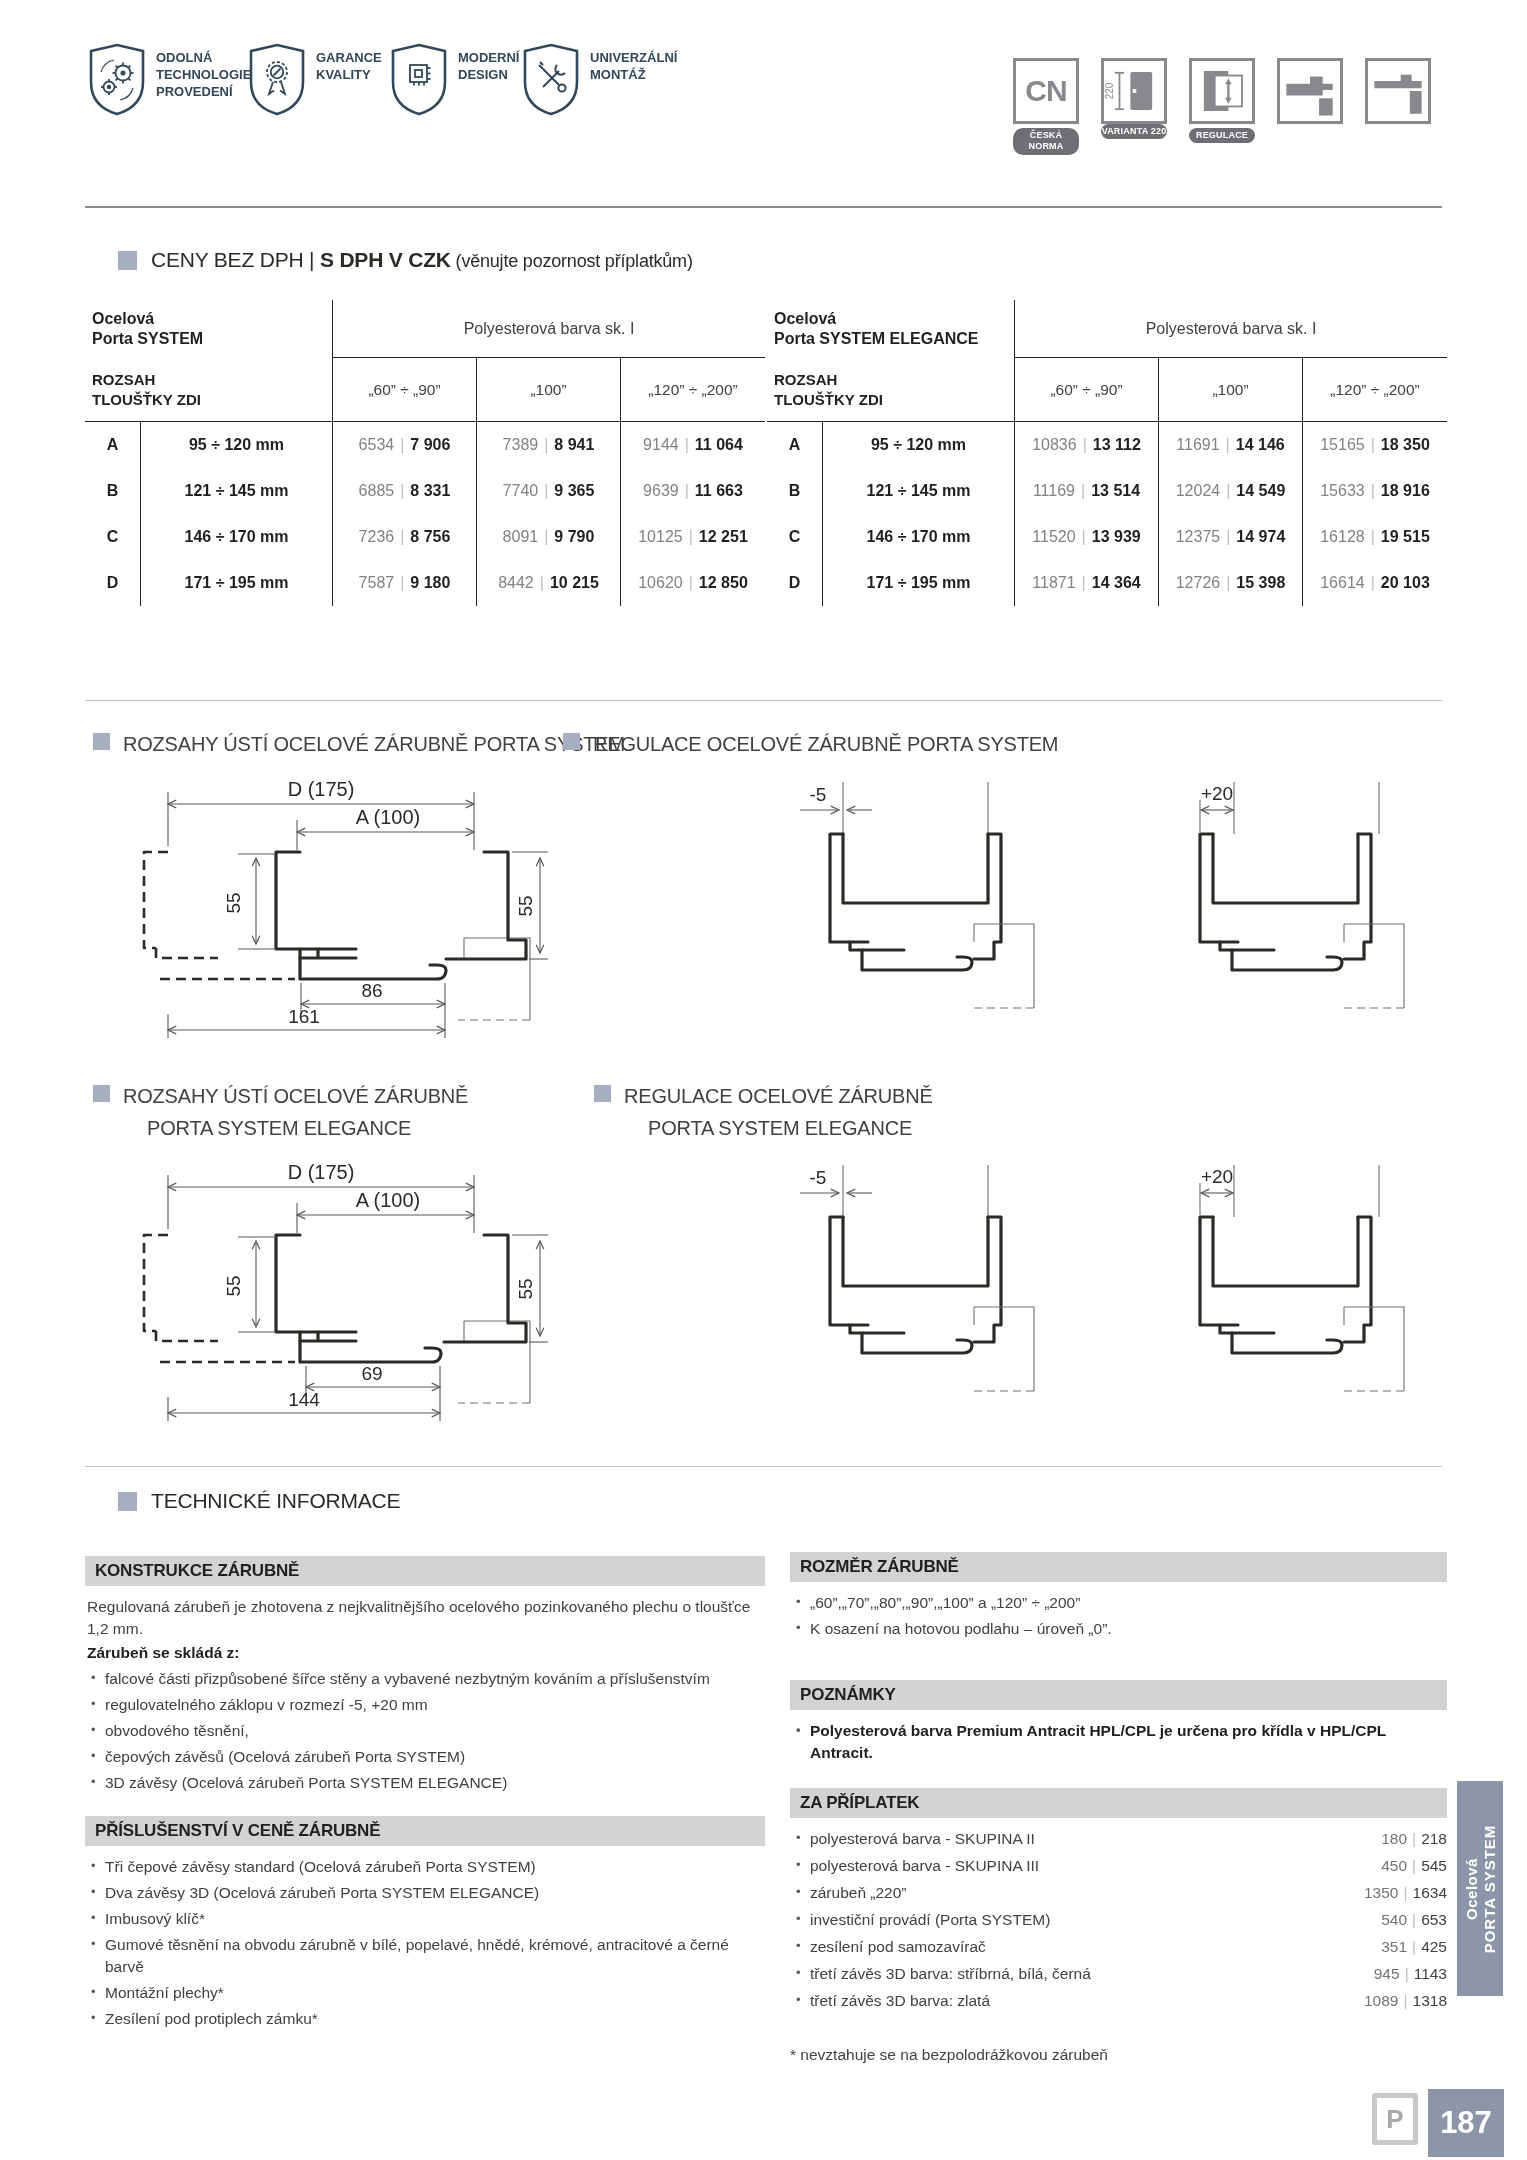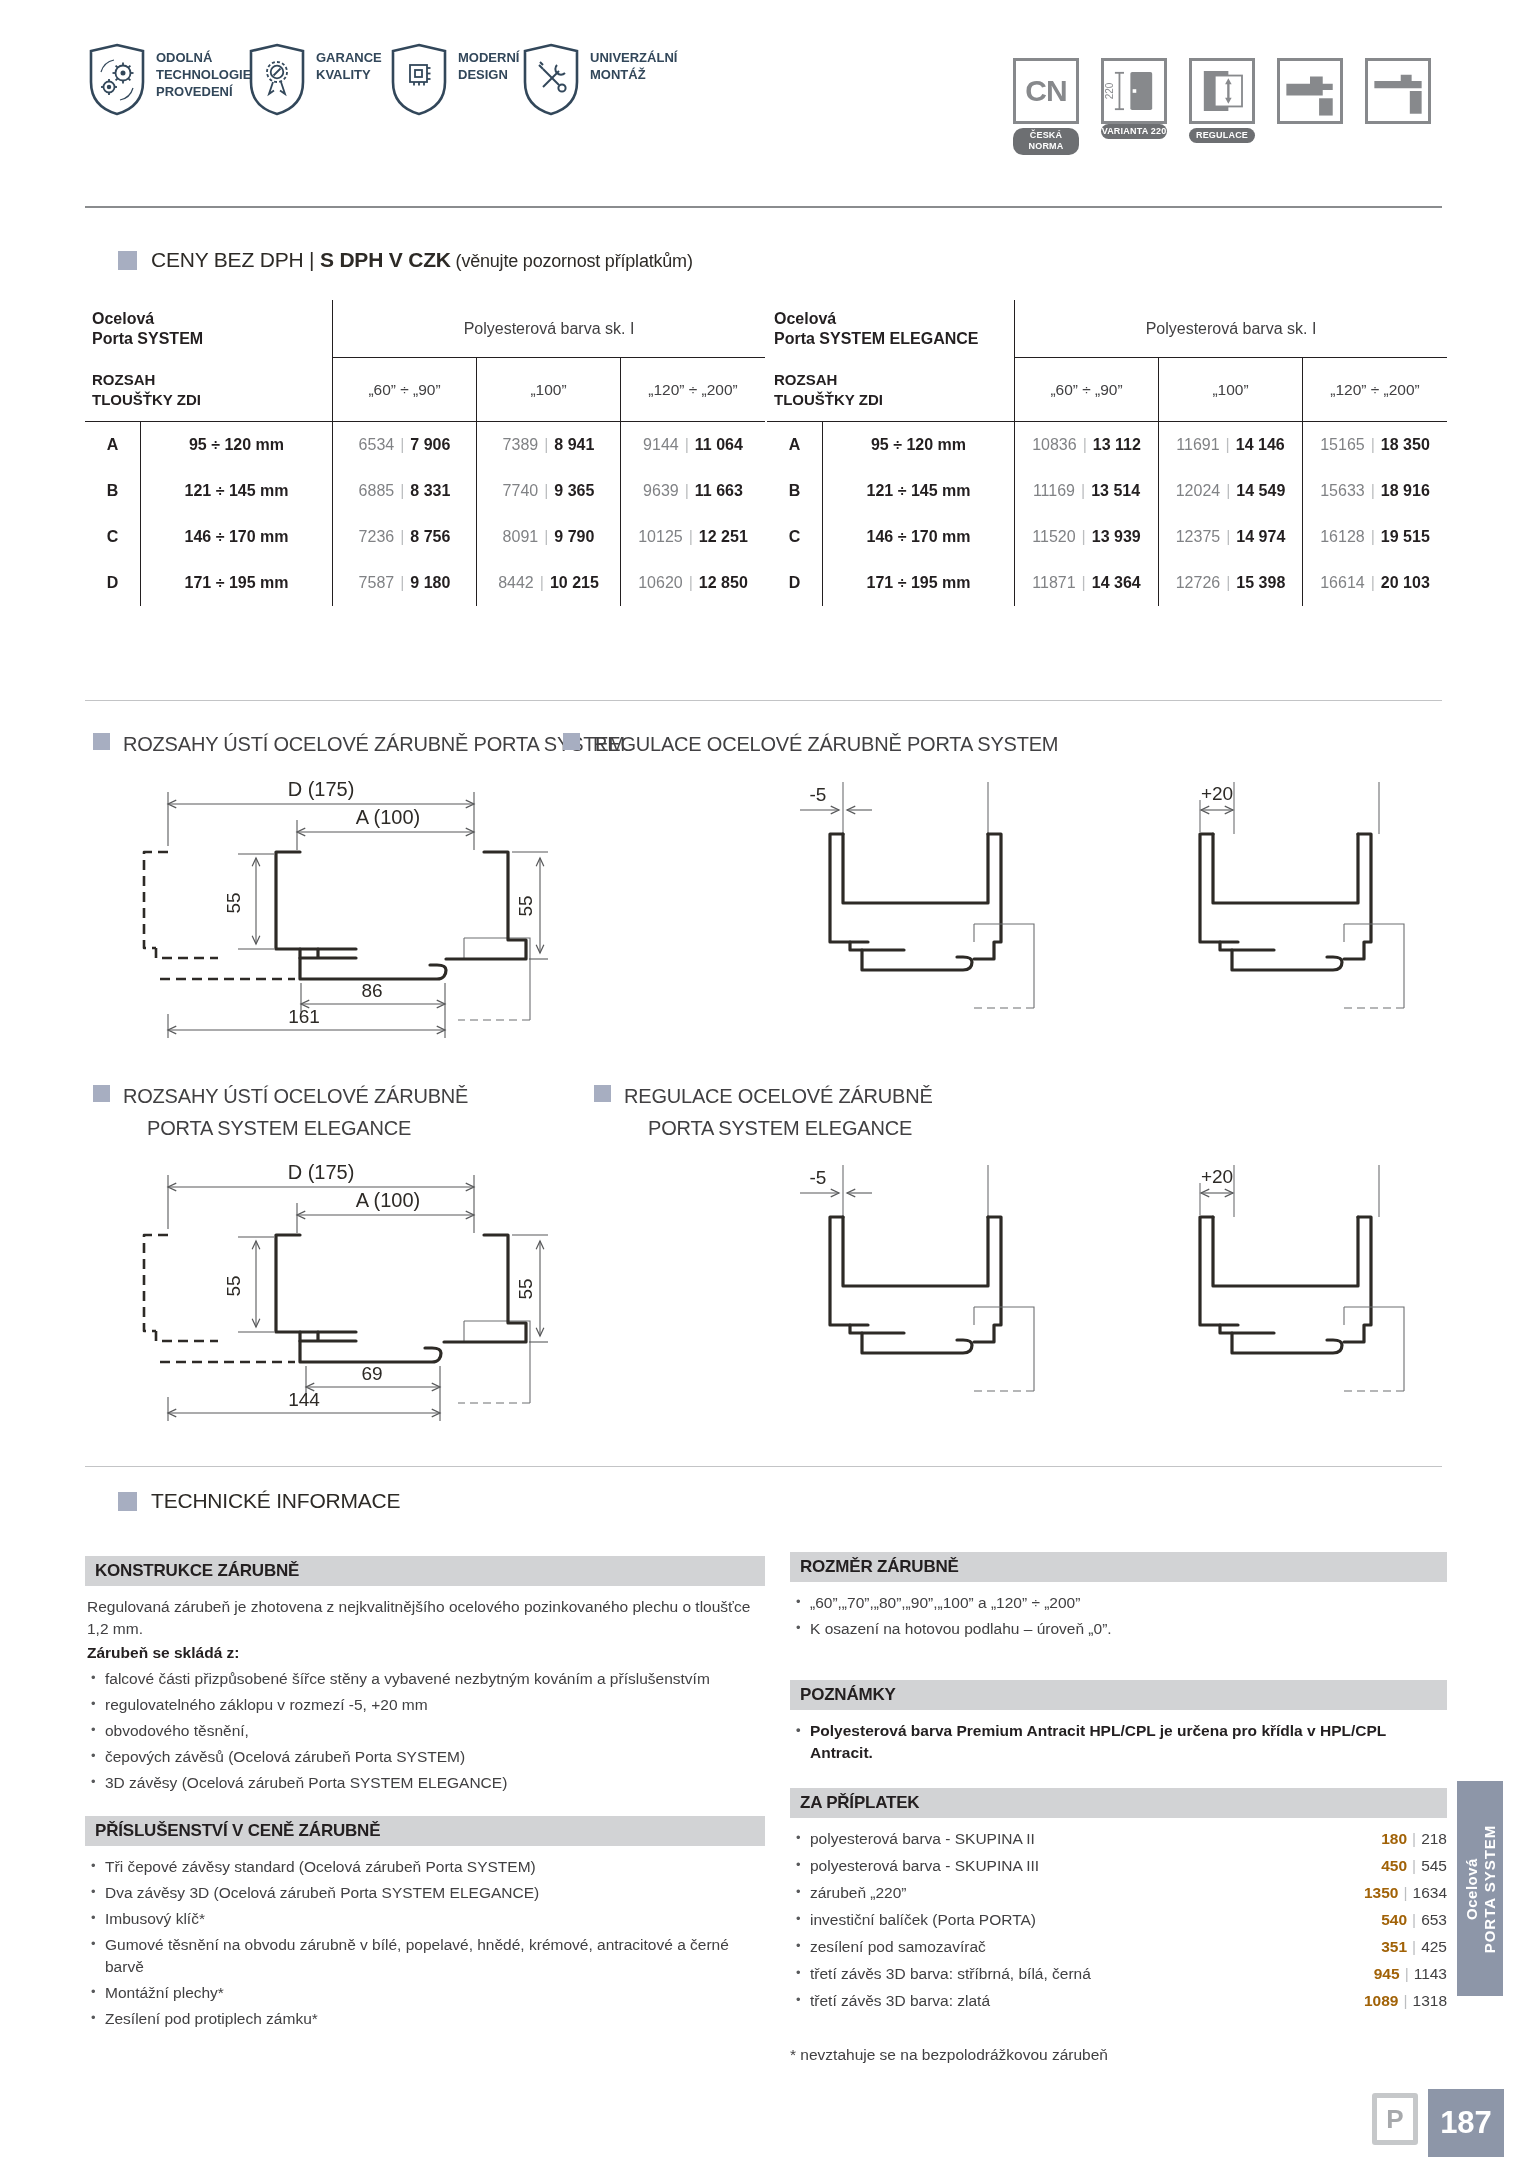--- a/index.html
+++ b/index.html
@@ -64,21 +64,21 @@
   .info-col .subh{font-weight:bold;color:#231f20;margin-top:2px;}
   ul.blt{list-style:none;margin:4px 0 0 2px;padding:0;font-size:15.5px;line-height:1.42;color:#414042;}
   ul.blt li{position:relative;padding-left:18px;margin-top:4px;}
   ul.blt li::before{content:"•";position:absolute;left:4px;color:#58595b;font-size:13px;top:1px;}
   ul.blt li.bld{font-weight:bold;color:#231f20;}
   ul.price-list{list-style:none;margin:10px 0 0 2px;padding:0;font-size:15.5px;line-height:1.42;color:#414042;}
   ul.price-list li{position:relative;padding-left:18px;margin-top:5px;display:flex;}
   ul.price-list li::before{content:"•";position:absolute;left:4px;color:#58595b;font-size:13px;top:1px;}
   .pl-label{flex:1 1 auto;}
   .pl-price{flex:0 0 auto;white-space:nowrap;}
-  .pl-price .net{color:#a16207;font-weight:bold;}
+  .pl-price .net{color:#737373;}
   .pl-price .psep{color:#bcbec0;margin:0 5px;}
   .pl-price .gross{color:#414042;}
   .footnote{margin-top:34px;font-size:15.5px;color:#414042;}
   
   .tab{position:absolute;left:1457px;top:1781px;width:46px;height:215px;background:#8d96a8;}
   .tab-inner{position:absolute;left:50%;top:50%;width:215px;height:46px;transform:translate(-50%,-50%) rotate(-90deg);
              display:flex;flex-direction:column;align-items:center;justify-content:center;gap:1px;}
   .tab-inner span{color:#ffffff;font-weight:bold;white-space:nowrap;}
   .tab-l1{font-size:15px;letter-spacing:.5px;}
   .tab-l2{font-size:15px;letter-spacing:1px;}
@@ -627,21 +627,21 @@
         </li>
       <li>
           <span class="pl-label">polyesterová barva - SKUPINA III</span>
           <span class="pl-price"><span class="net">450</span><span class="psep">|</span><span class="gross">545</span></span>
         </li>
       <li>
           <span class="pl-label">zárubeň „220”</span>
           <span class="pl-price"><span class="net">1350</span><span class="psep">|</span><span class="gross">1634</span></span>
         </li>
       <li>
-          <span class="pl-label">investiční balíček (Porta PORTA)</span>
+          <span class="pl-label">investiční provádí (Porta SYSTEM)</span>
           <span class="pl-price"><span class="net">540</span><span class="psep">|</span><span class="gross">653</span></span>
         </li>
       <li>
           <span class="pl-label">zesílení pod samozavírač</span>
           <span class="pl-price"><span class="net">351</span><span class="psep">|</span><span class="gross">425</span></span>
         </li>
       <li>
           <span class="pl-label">třetí závěs 3D barva: stříbrná, bílá, černá</span>
           <span class="pl-price"><span class="net">945</span><span class="psep">|</span><span class="gross">1143</span></span>
         </li>

